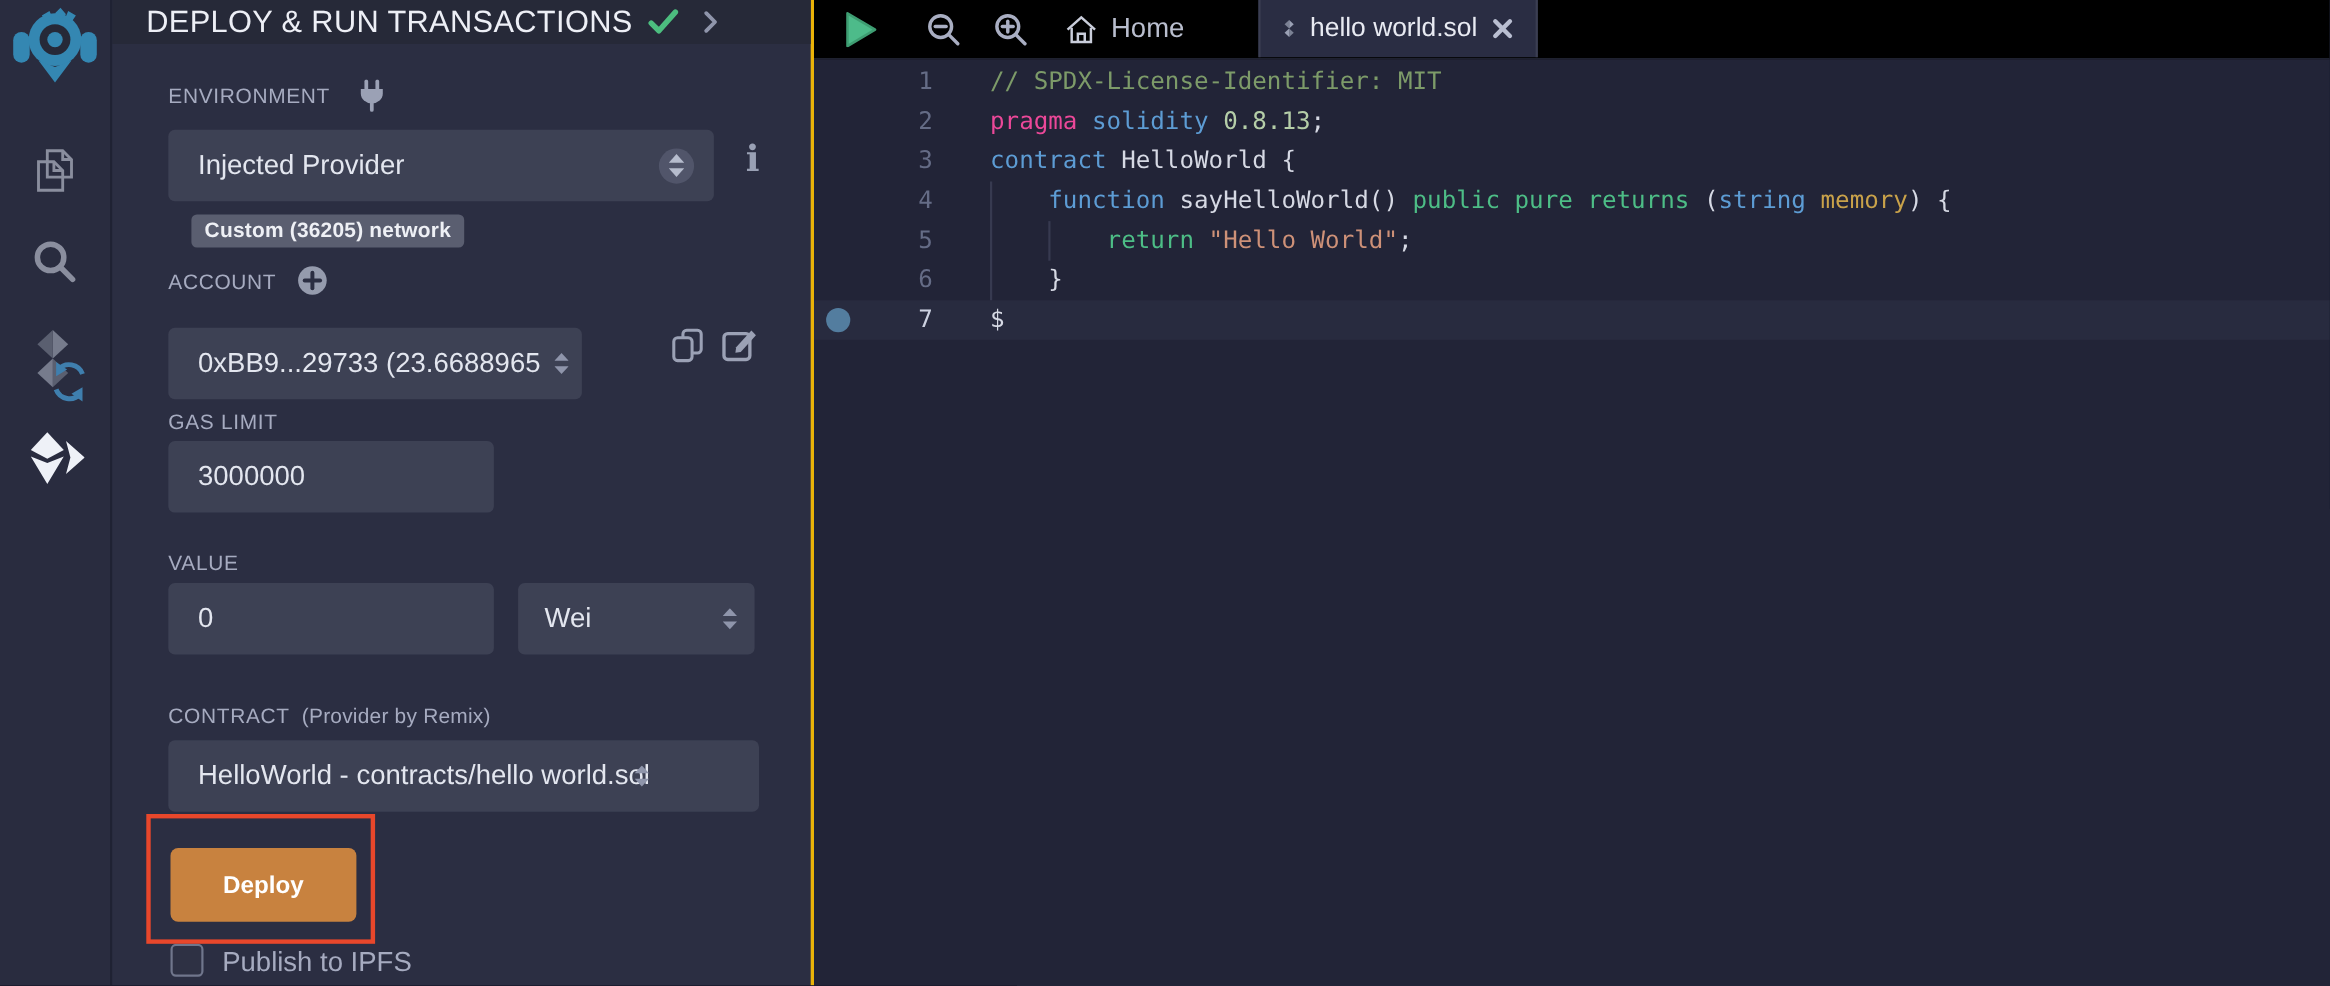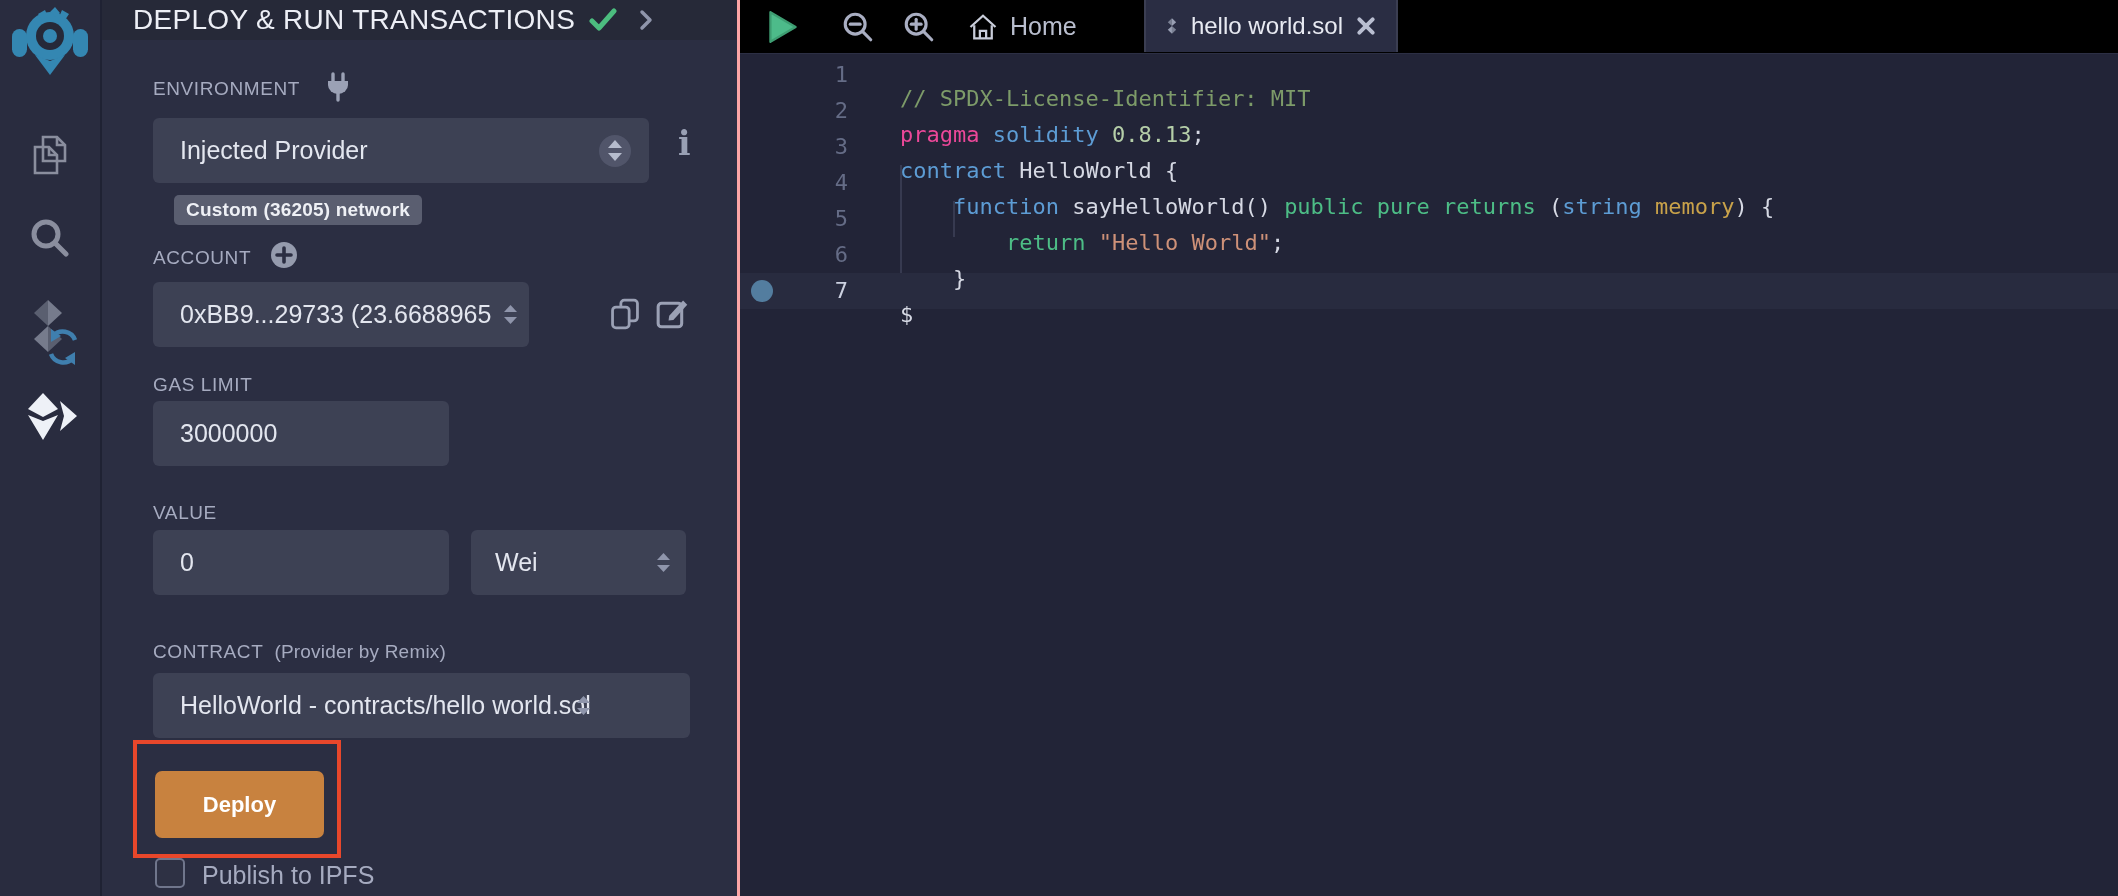--- a/index.html
+++ b/index.html
@@ -5,21 +5,21 @@
   html,body{margin:0;padding:0;background:#16182a;}
   .app{position:relative;width:2118px;height:896px;overflow:hidden;
        background:#222437;font-family:"Liberation Sans",sans-serif;
        -webkit-font-smoothing:antialiased;}
   
   .iconbar{position:absolute;left:0;top:0;width:100px;height:896px;
            background:#292c3f;border-right:2px solid #1f2233;}
   .iconbar .slot{position:absolute;left:0;width:100px;display:flex;justify-content:center;}
   
   .sidepanel{position:absolute;left:102px;top:0;width:635px;height:896px;
-             background:#2b2e42;border-right:3px solid #fca5a5;box-sizing:content-box;}
+             background:#2b2e42;border-right:3px solid #eab308;box-sizing:content-box;}
   .panel-header{position:absolute;left:0;top:0;width:100%;height:40px;background:#262938;
                 display:flex;align-items:center;}
   .panel-title{margin-left:31px;font-size:28px;font-weight:500;color:#edeff6;letter-spacing:.3px;}
   .hdr-check{margin-left:14px;}
   .hdr-chevron{margin-left:22px;}
   .form-label{position:absolute;font-size:19px;font-weight:500;color:#a6abc0;letter-spacing:.6px;}
   .form-label .sub{font-weight:400;letter-spacing:.2px;}
   .field{position:absolute;background:#3d4154;border-radius:6px;height:65px;
          display:flex;align-items:center;color:#e3e6ef;font-size:25px;overflow:hidden;}
   .field .txt{padding-left:27px;white-space:nowrap;}
@@ -52,21 +52,21 @@
   .file-tab .title{color:#e8eaf2;font-size:24px;white-space:nowrap;}
   .file-tab .close{margin-left:auto;display:flex;}
   
   .code-area{position:absolute;left:0;top:53px;width:100%;padding-top:4px;}
   .code-row{display:flex;height:36px;line-height:36px;font-family:"DejaVu Sans Mono",monospace;font-size:22px;}
   .code-row.active{background:#282b3f;}
   .glyph{width:58px;flex:none;display:flex;align-items:center;}
   .bp-dot{display:block;width:22px;height:22px;border-radius:50%;background:#537d9f;margin-left:11px;}
   .lineno{width:50px;flex:none;text-align:right;color:#656c86;}
   .code-row.active .lineno{color:#ccd1e0;}
-  .code-text{padding-left:52px;white-space:pre;margin-top:24px;}
+  .code-text{padding-left:52px;white-space:pre;}
   .indent-guide{position:absolute;width:2px;background:#373a50;}
 </style>
 </head>
 <body>
 
 <div class="app">
 
   <div class="iconbar">
     <div class="slot" style="top:5px">
       <svg width="80" height="72" viewBox="0 0 80 72">
@@ -149,21 +149,21 @@
     <span class="badge" style="left:72px;top:195px">Custom (36205) network</span>
 
     <div class="form-label" style="left:51px;top:247px">ACCOUNT</div>
     <svg class="icon-btn" style="left:168px;top:241px" width="28" height="28" viewBox="0 0 28 28">
       <circle cx="14" cy="14" r="13" fill="#959bad"></circle>
       <g stroke="#2b2e42" stroke-width="3.6" stroke-linecap="round">
         <line x1="14" y1="7" x2="14" y2="21"></line>
           <line x1="7" y1="14" x2="21" y2="14"></line>
       </g>
     </svg>
-    <div class="field" style="left:51px;top:282px;width:376px">
+    <div class="field" style="left:51px;top:298px;width:376px">
       <span class="txt">0xBB9...29733 (23.6688965</span>
       <span class="spin" style="margin-right:12px">
         <svg width="13" height="20" viewBox="0 0 13 20">
           <polygon points="6.5,0 13,7 0,7" fill="#8f95ab"></polygon>
             <polygon points="0,12 13,12 6.5,19" fill="#8f95ab"></polygon>
         </svg>
       </span>
     </div>
     <svg class="icon-btn" style="left:506px;top:296px" width="34" height="36" viewBox="0 0 24 26" fill="none" stroke="#9ba1b5" stroke-width="2">
       <rect x="9" y="3" width="12" height="15" rx="2.5"></rect>

